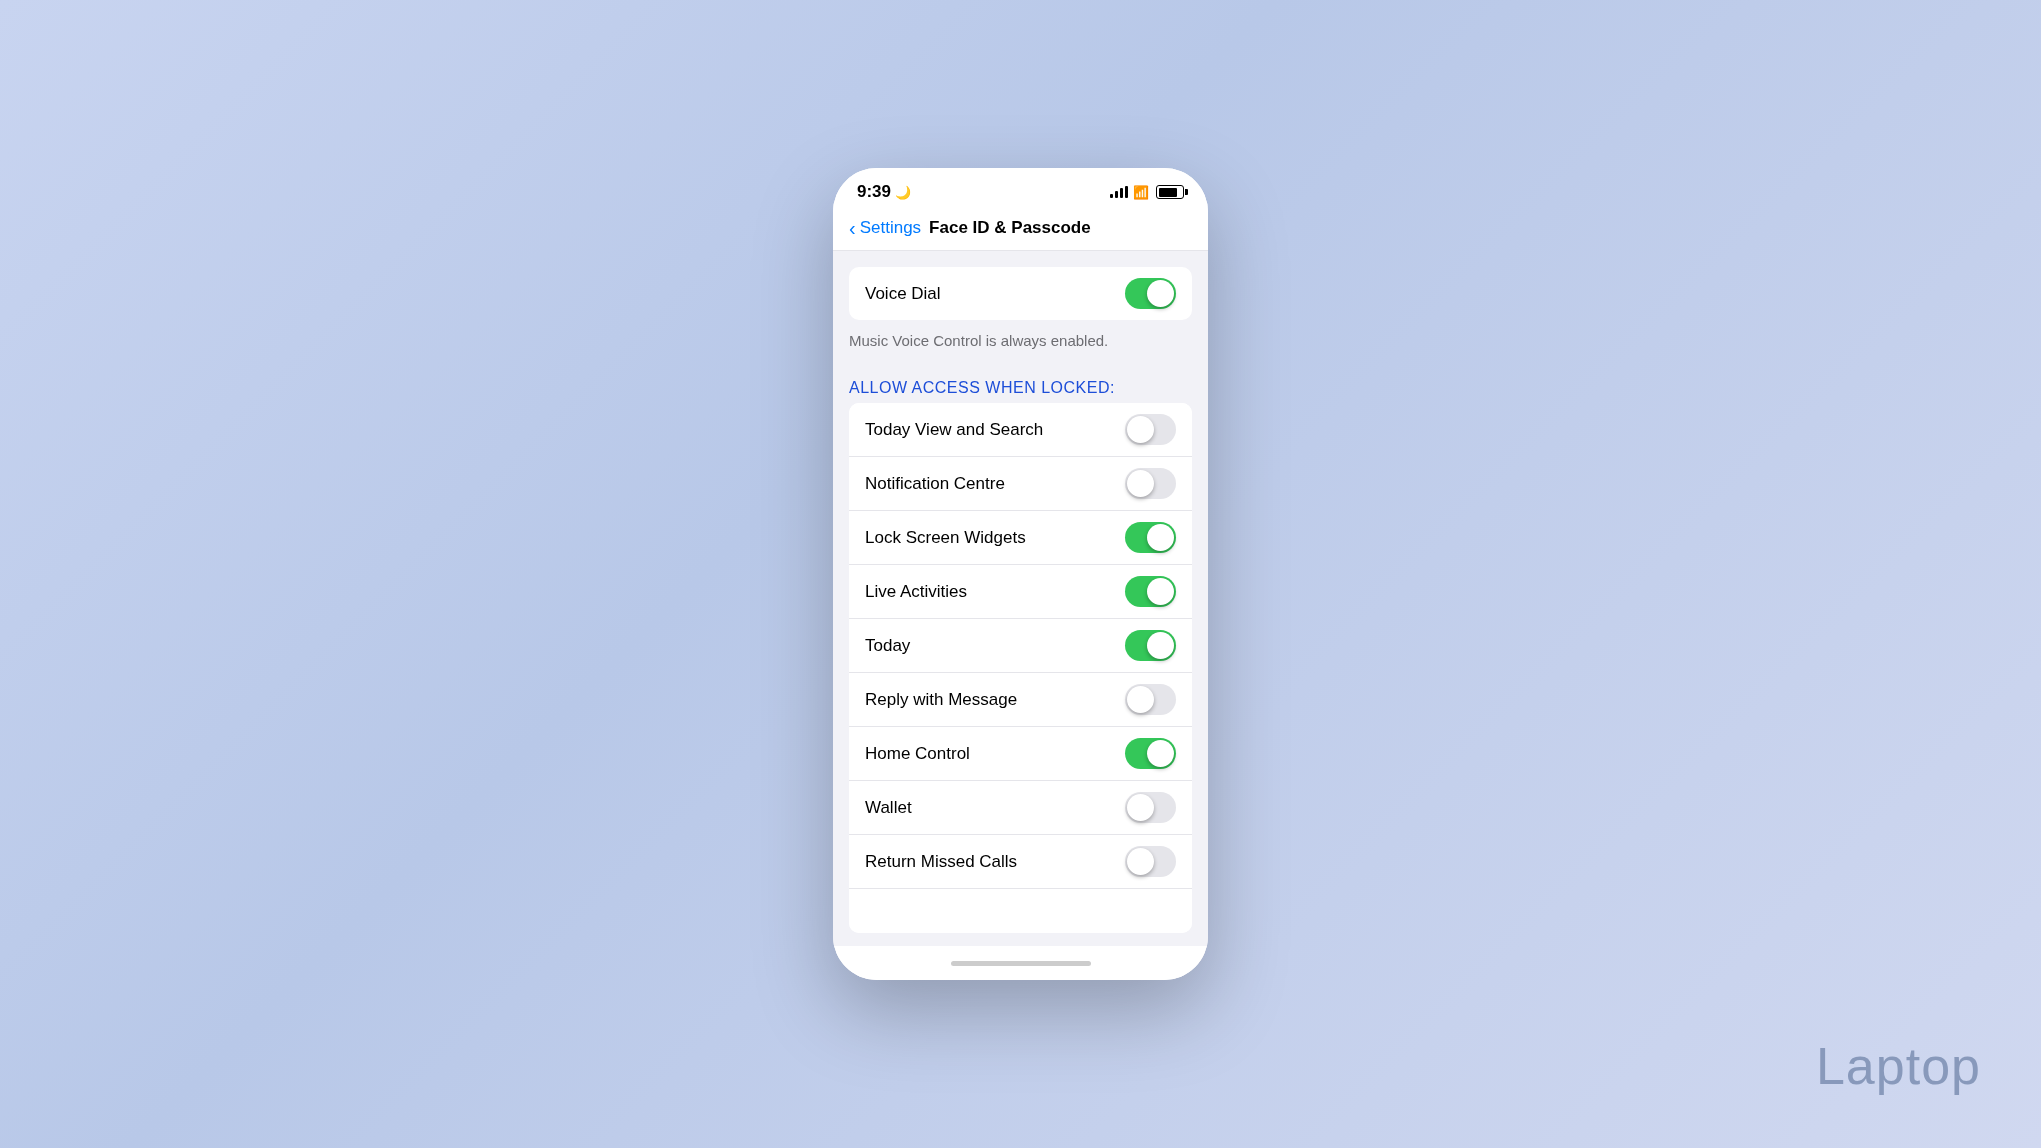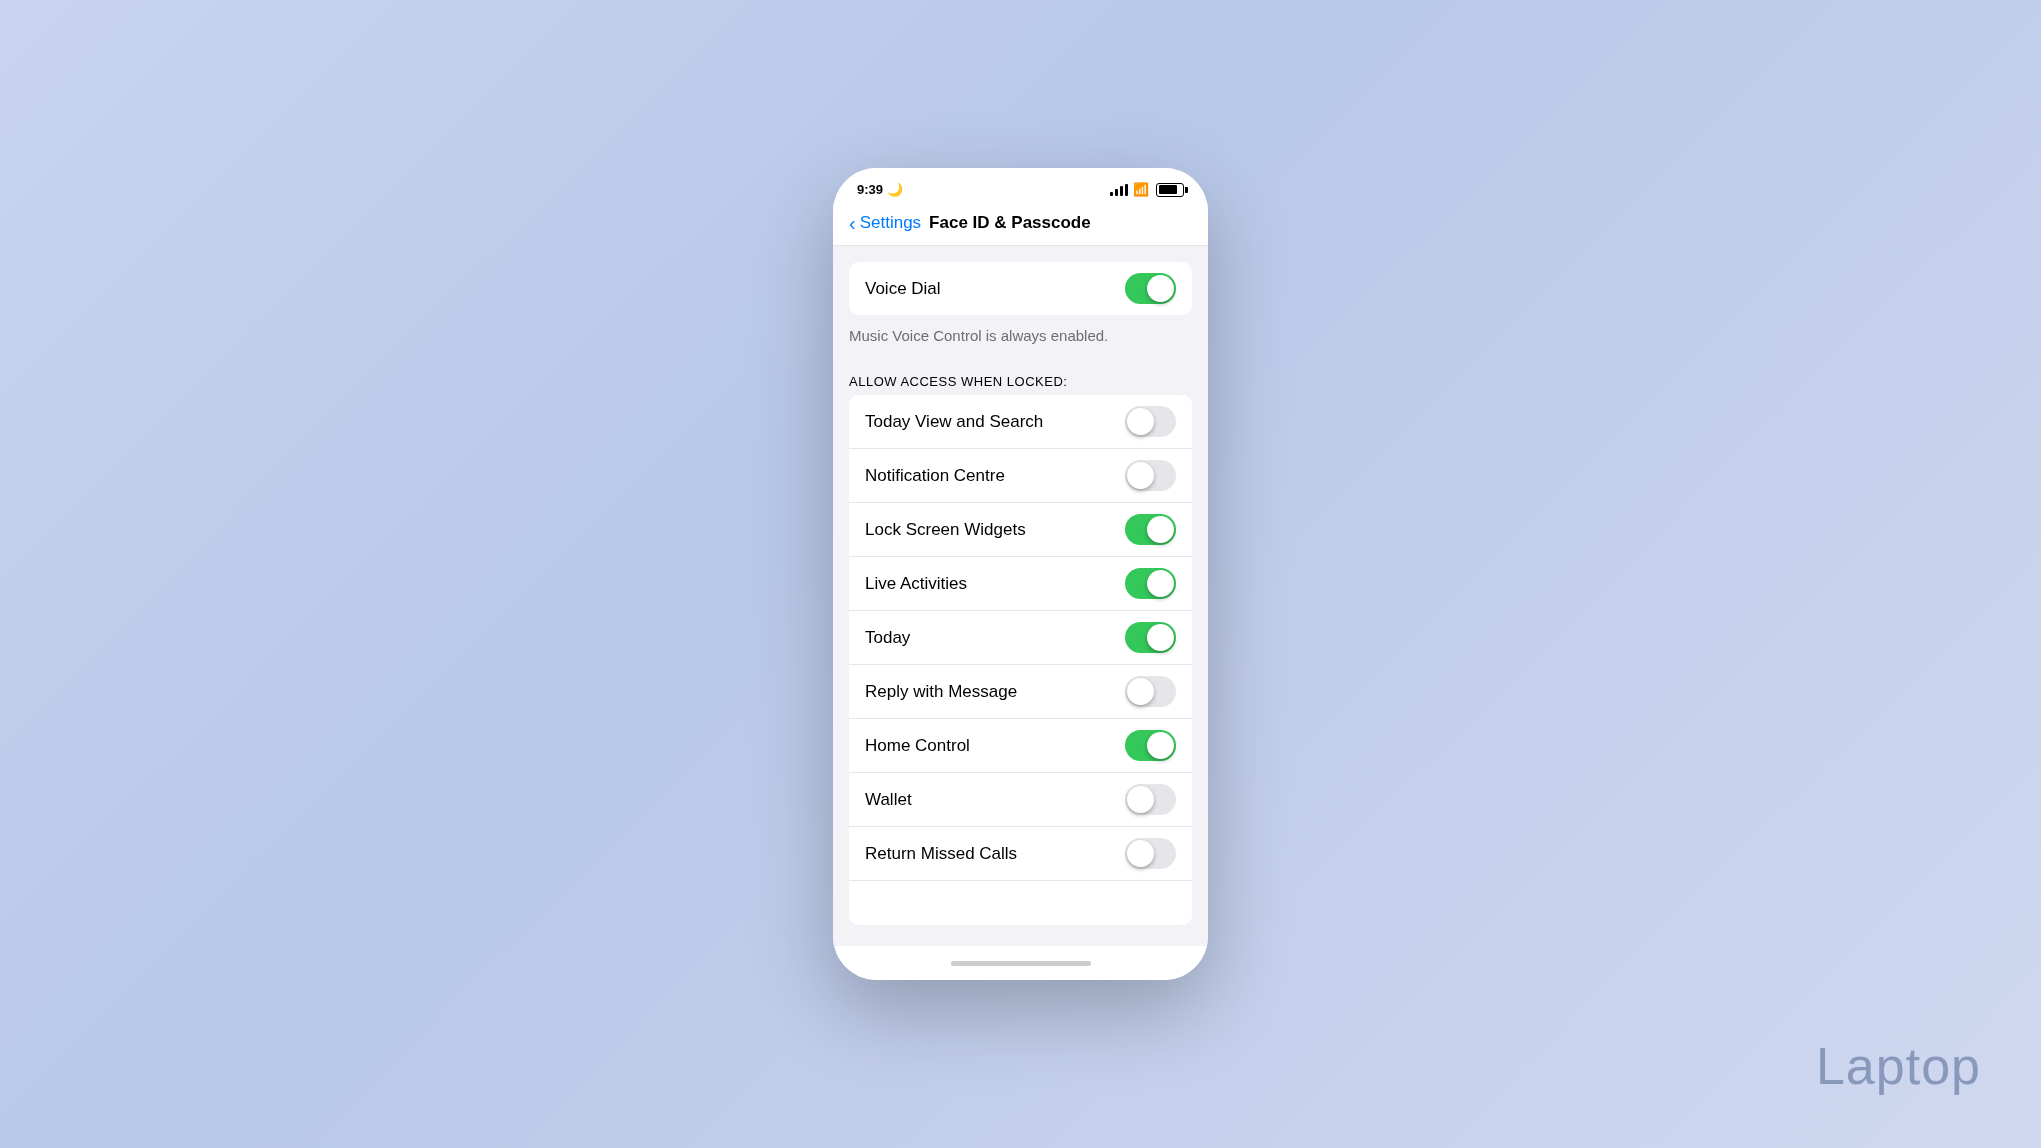--- a/index.html
+++ b/index.html
@@ -41,21 +41,21 @@
     .status-bar {
       background: #ffffff;
       display: flex;
       align-items: center;
       justify-content: space-between;
       padding: 14px 24px 8px 24px;
       flex-shrink: 0;
     }
 
     .status-time {
-      font-size: 13px;
+      font-size: 17px;
       font-weight: 600;
       color: #000;
     }
 
     .status-icons {
       display: flex;
       align-items: center;
       gap: 6px;
     }
 
@@ -157,23 +157,23 @@
       border-radius: 2px;
     }
 
     
     .section {
       margin-bottom: 0;
     }
 
     .section-header {
       padding: 16px 16px 6px 16px;
-      font-size: 13px;
+      font-size: 16px;
       font-weight: 400;
-      color: #000000;
+      color: #1d4ed8;
       text-transform: uppercase;
       letter-spacing: 0.5px;
     }
 
     .settings-group {
       background: #ffffff;
       border-radius: 10px;
       margin: 0 16px 16px 16px;
       overflow: hidden;
     }

